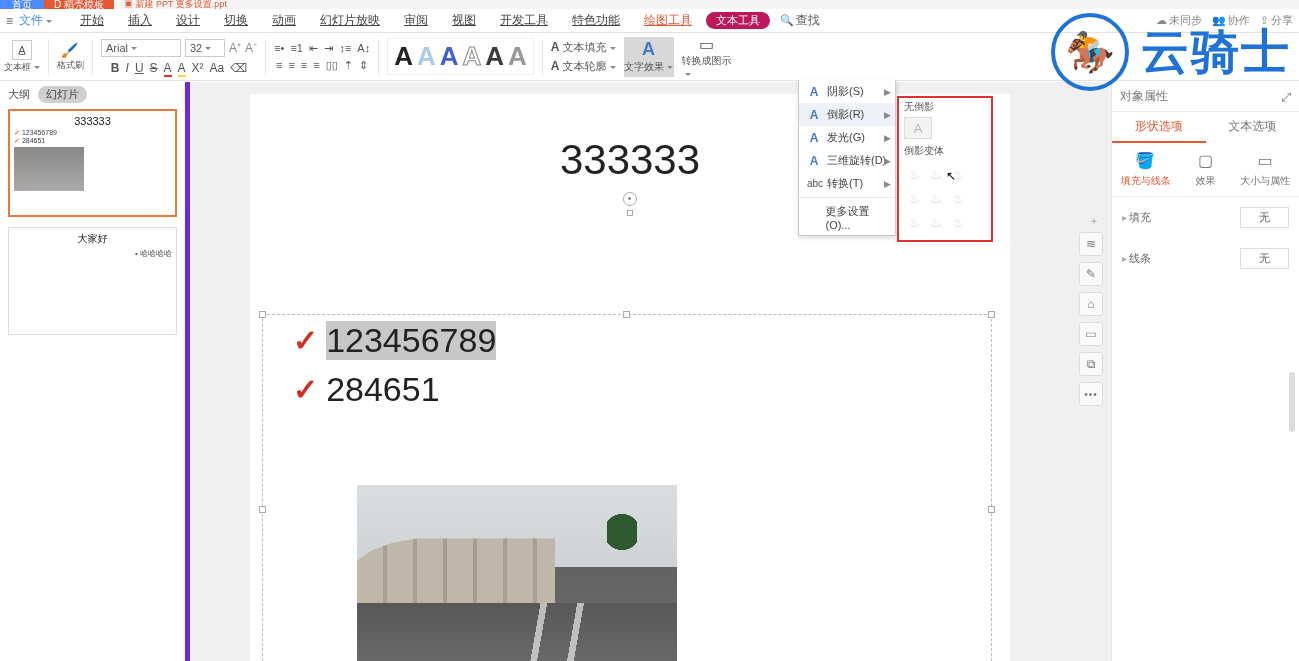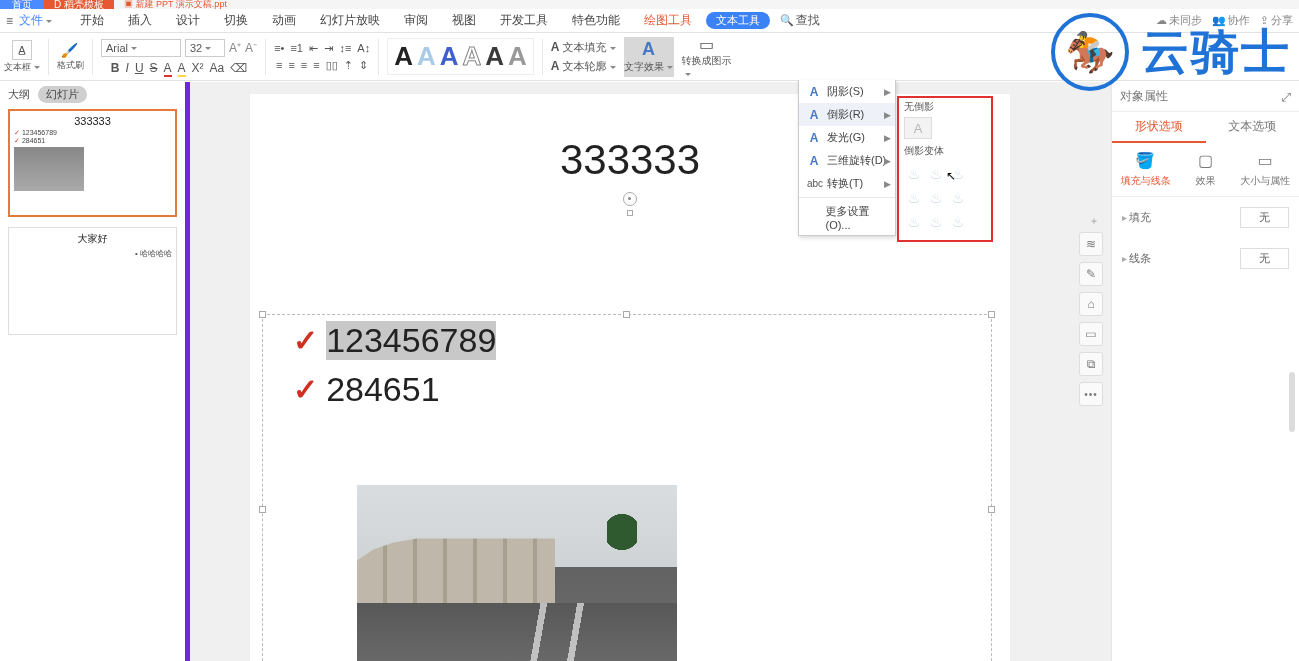--- a/index.html
+++ b/index.html
@@ -8,23 +8,23 @@
   
   .tab-strip { height: 9px; display: flex; align-items: center; background: #f5f5f5; font-size: 10px; color: #666; }
   .tab-strip .home-tab { background: #4b8bff; color: #fff; padding: 0 12px; height: 9px; display: flex; align-items: center; }
   .tab-strip .active-doc { background: #e55832; color: #fff; padding: 0 10px; height: 9px; display: flex; align-items: center; }
   .tab-strip .doc-tab { color: #e55832; padding: 0 10px; font-size: 9px; }
 
   
   .menu-row { display: flex; align-items: center; height: 24px; font-size: 12px; color: #444; padding-left: 6px; gap: 4px; border-bottom: 1px solid #e2e2e2; }
   .menu-row .hamburger { font-size: 12px; color: #666; margin-right: 2px; }
   .menu-row .file-item { color: #4b8bff; margin-right: 14px; }
-  .menu-row .m { margin: 0 10px; cursor: pointer; }
+  .menu-row .m { margin: 0 10px; cursor: pointer; text-decoration: underline; }
   .menu-row .m.orange { color: #e55832; }
-  .menu-row .pill { background: #3b82f6; color: #fff; border-radius: 10px; padding: 1px 10px; font-size: 11px; }
+  .menu-row .pill { background: #be185d; color: #fff; border-radius: 10px; padding: 1px 10px; font-size: 11px; }
   .menu-row .search { margin-left: 6px; color: #555; display: flex; align-items: center; gap: 2px; }
   .menu-row .search .mag { font-size: 11px; }
   .menu-row .right-cluster { margin-left: auto; display: flex; align-items: center; gap: 10px; color: #888; font-size: 11px; padding-right: 6px; }
   .menu-row .right-cluster span { display: flex; align-items: center; gap: 2px; }
 
   
   .ribbon { display: flex; align-items: center; height: 48px; background: #fff; border-bottom: 1px solid #e2e2e2; padding: 0 4px; gap: 8px; position: relative; }
   .ribbon .group { display: flex; align-items: center; gap: 4px; font-size: 11px; color: #555; }
   .ribbon .vsep { width: 1px; height: 36px; background: #e6e6e6; }
   .small-btn { display: flex; flex-direction: column; align-items: center; font-size: 9px; color: #555; gap: 1px; }
@@ -163,21 +163,21 @@
 
   
   .dn::after{content:""; display:inline-block; margin-left:3px; border:3px solid transparent; border-top-color:#888; transform: translateY(2px);}
 </style>
 </head>
 <body>
 
 <div class="tab-strip">
   <div class="home-tab">首页</div>
   <div class="active-doc"><span>D</span>&nbsp;<span>稻壳模板</span></div>
-  <div class="doc-tab">▣ <span>新建 PPT 演示文稿.ppt</span></div>
+  <div class="doc-tab">▣ <span>新建 PPT 更多设置.ppt</span></div>
 </div>
 
 <div class="menu-row">
   <span class="hamburger">≡</span>
   <span class="file-item dn">文件</span>
   <span class="m">开始</span>
   <span class="m">插入</span>
   <span class="m">设计</span>
   <span class="m">切换</span>
   <span class="m">动画</span>

